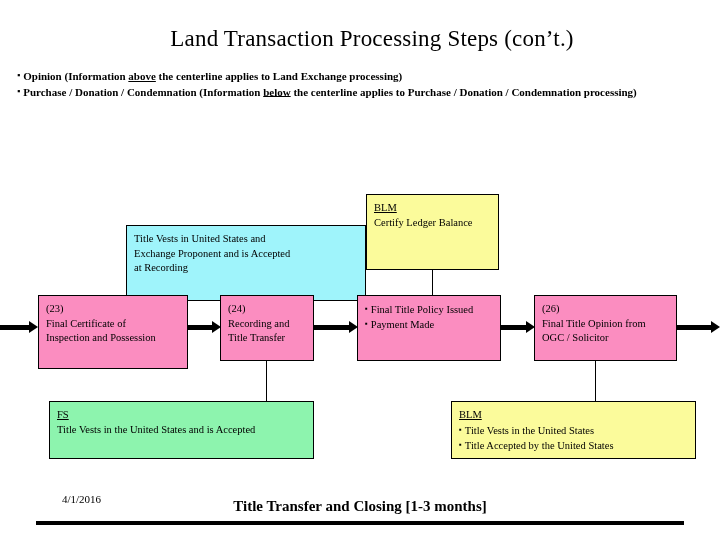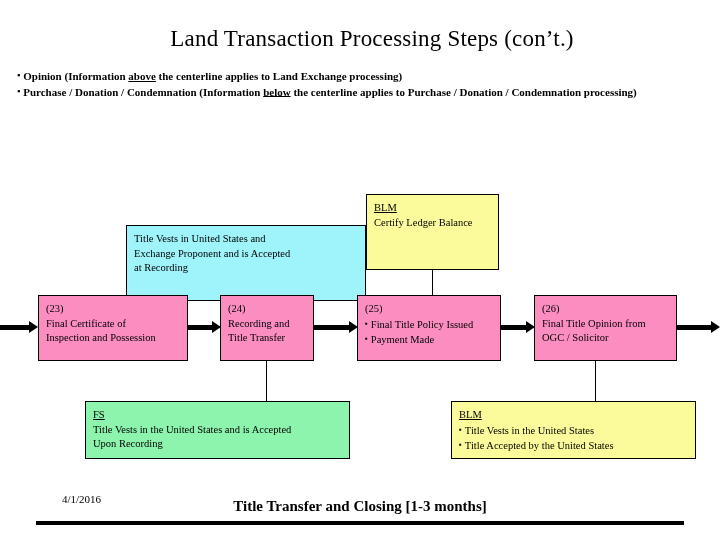--- a/index.html
+++ b/index.html
@@ -173,48 +173,46 @@
     <div class="line">Title Vests in United States and</div>
     <div class="line">Exchange Proponent and is Accepted</div>
     <div class="line">at Recording</div>
   </div>
 
   <div class="box box-yellow" style="left:366px; top:194px; width:133px; height:76px;">
     <div class="line u">BLM</div>
     <div class="line">Certify Ledger Balance</div>
   </div>
 
-  <div class="box box-pink" style="left:38px; top:295px; width:150px; height:66px;">
+  <div class="box box-pink" style="left:38px; top:295px; width:150px; height:74px;">
     <div class="line">(23)</div>
     <div class="line">Final Certificate of</div>
     <div class="line">Inspection and Possession</div>
   </div>
 
   <div class="box box-pink" style="left:220px; top:295px; width:94px; height:66px;">
     <div class="line">(24)</div>
     <div class="line">Recording and</div>
     <div class="line">Title Transfer</div>
   </div>
 
   <div class="box box-pink" style="left:357px; top:295px; width:144px; height:66px;">
-    <div class="line">(25)</div>
     <div class="line"><span class="dot">▪</span><span>Final Title Policy Issued</span></div>
     <div class="line"><span class="dot">▪</span><span>Payment Made</span></div>
   </div>
 
   <div class="box box-pink" style="left:534px; top:295px; width:143px; height:66px;">
     <div class="line">(26)</div>
     <div class="line">Final Title Opinion from</div>
     <div class="line">OGC / Solicitor</div>
   </div>
 
-  <div class="box box-green" style="left:49px; top:401px; width:265px; height:58px;margin-left:36px;">
+  <div class="box box-green" style="left:49px; top:401px; width:265px; height:58px;">
     <div class="line u">FS</div>
     <div class="line">Title Vests in the United States and is Accepted</div>
-    <div class="line">Upon Recording</div>
   </div>
 
   <div class="box box-yellow" style="left:451px; top:401px; width:245px; height:58px;">
     <div class="line u">BLM</div>
     <div class="line"><span class="dot">▪</span><span>Title Vests in the United States</span></div>
     <div class="line"><span class="dot">▪</span><span>Title Accepted by the United States</span></div>
   </div>
 
   <div class="footer-date">4/1/2016</div>
   <div class="footer-title">Title Transfer and Closing [1-3 months]</div>

